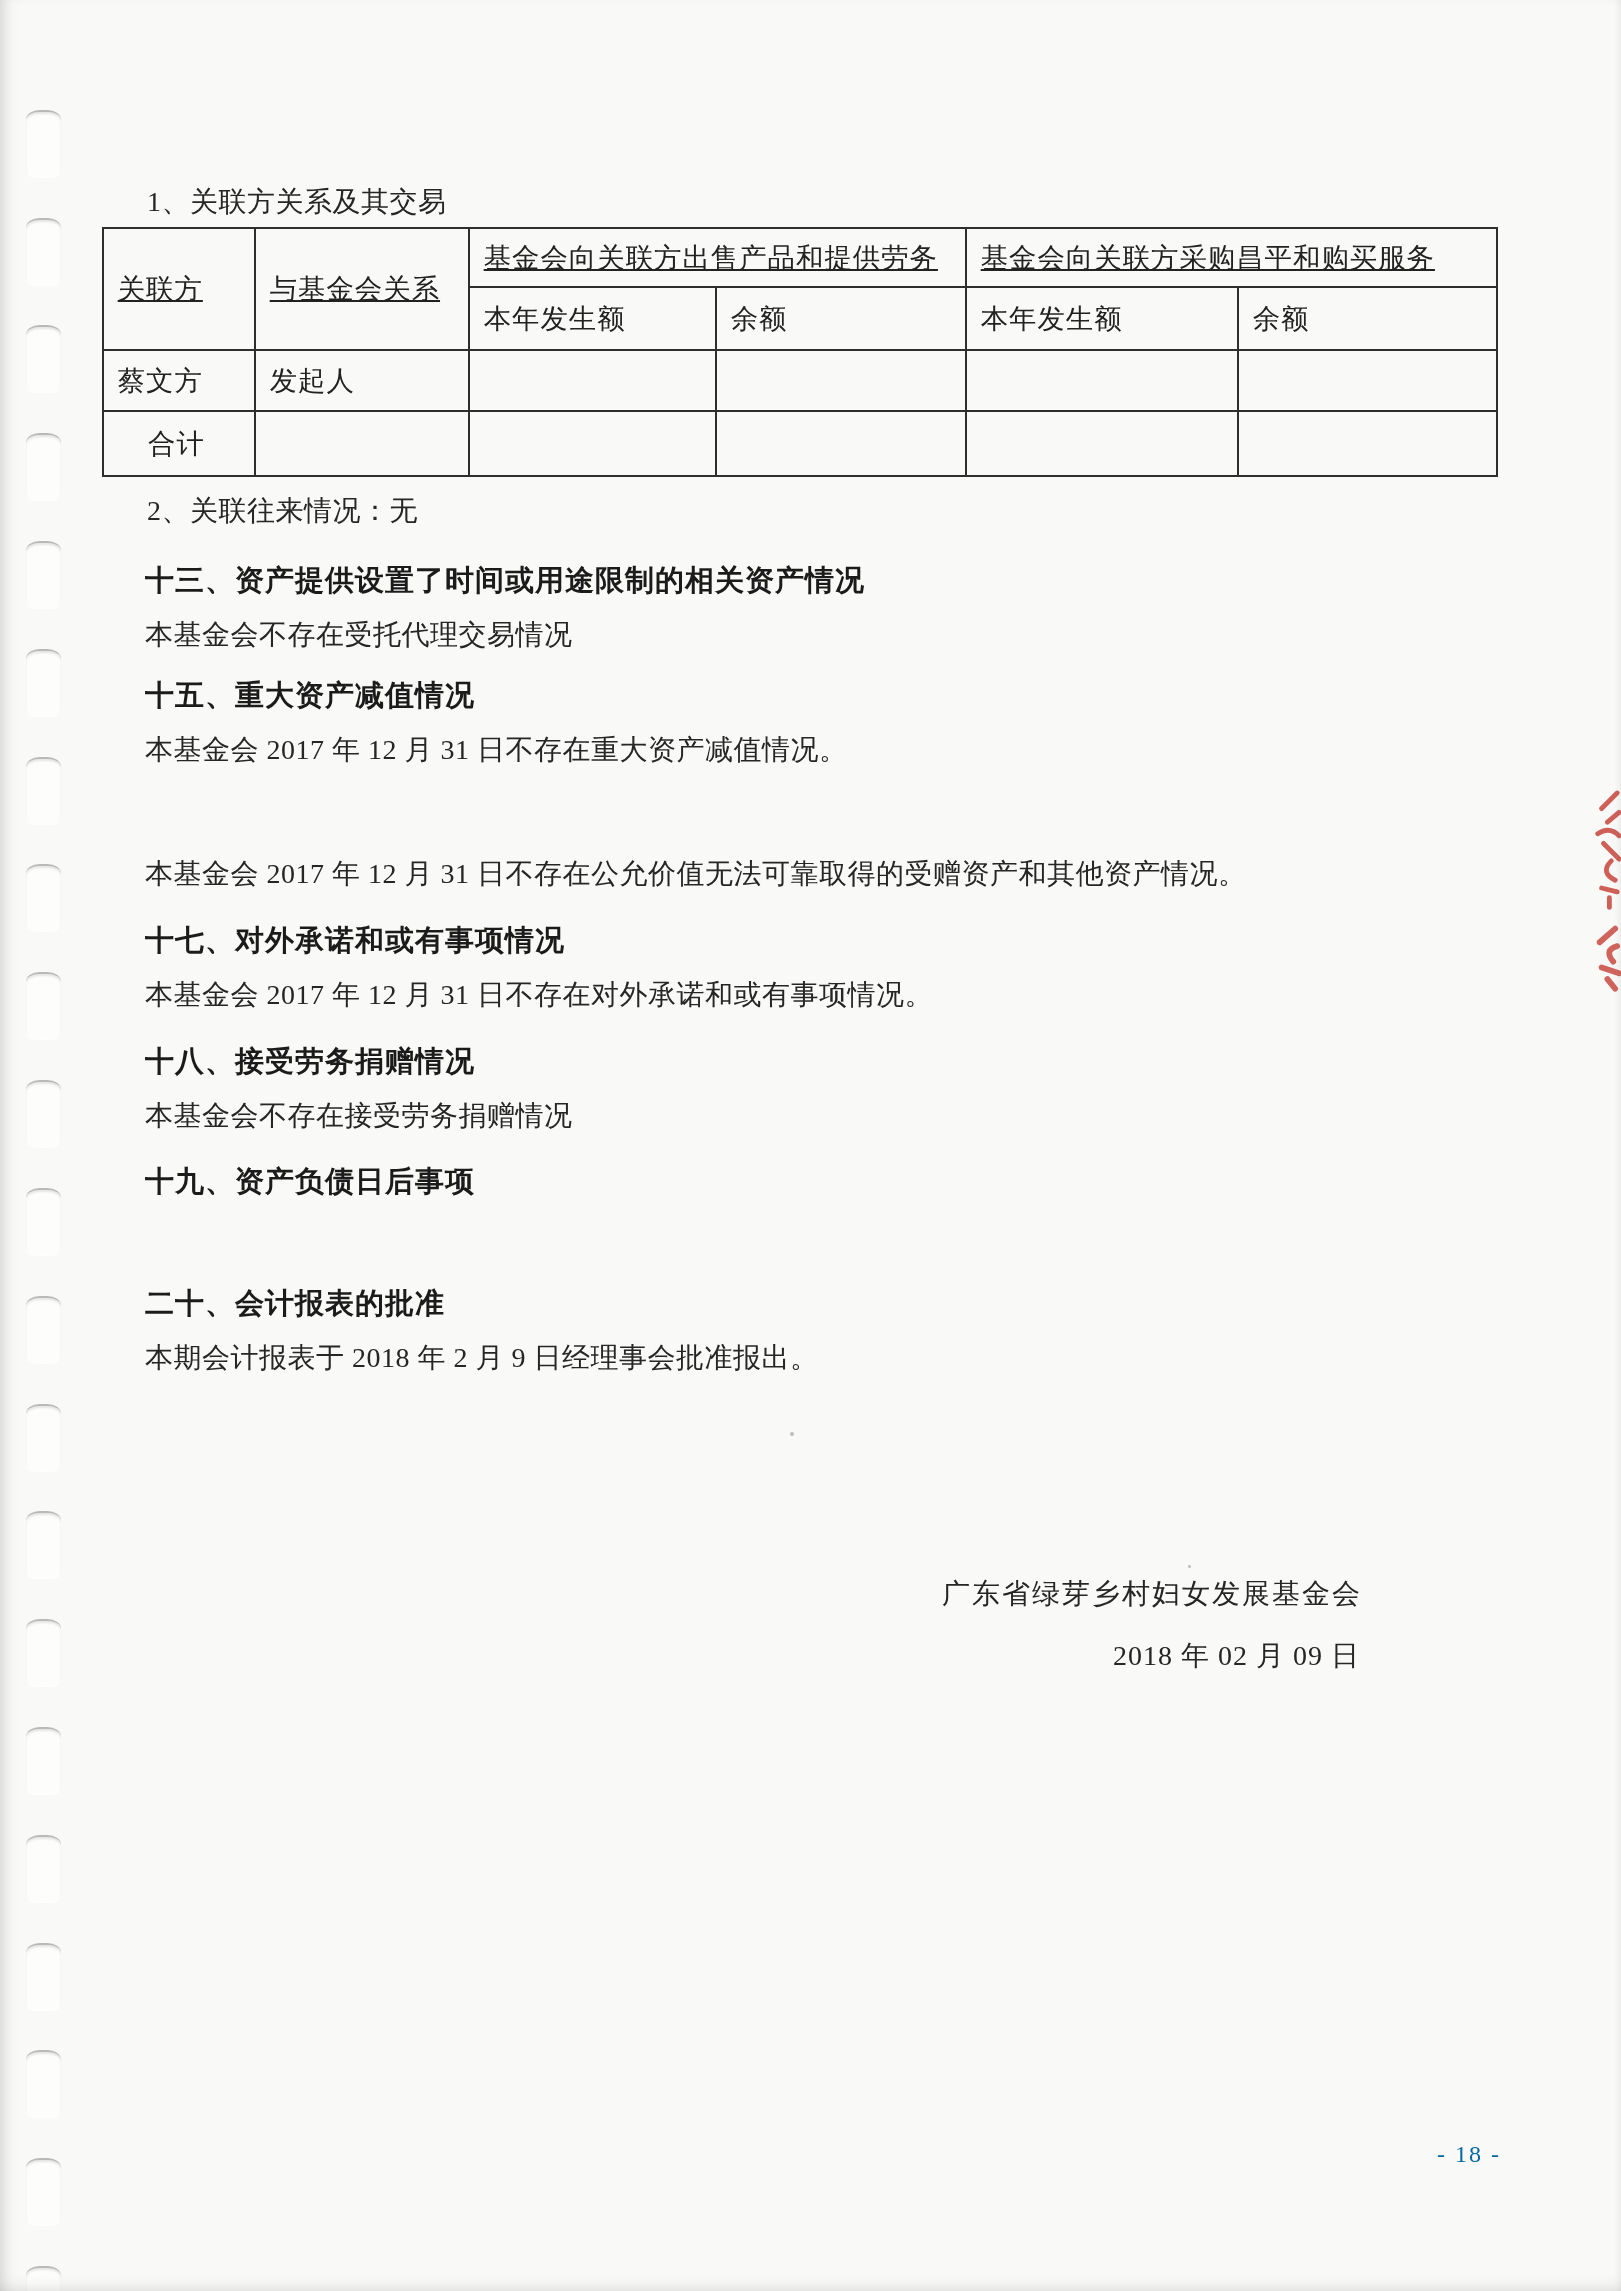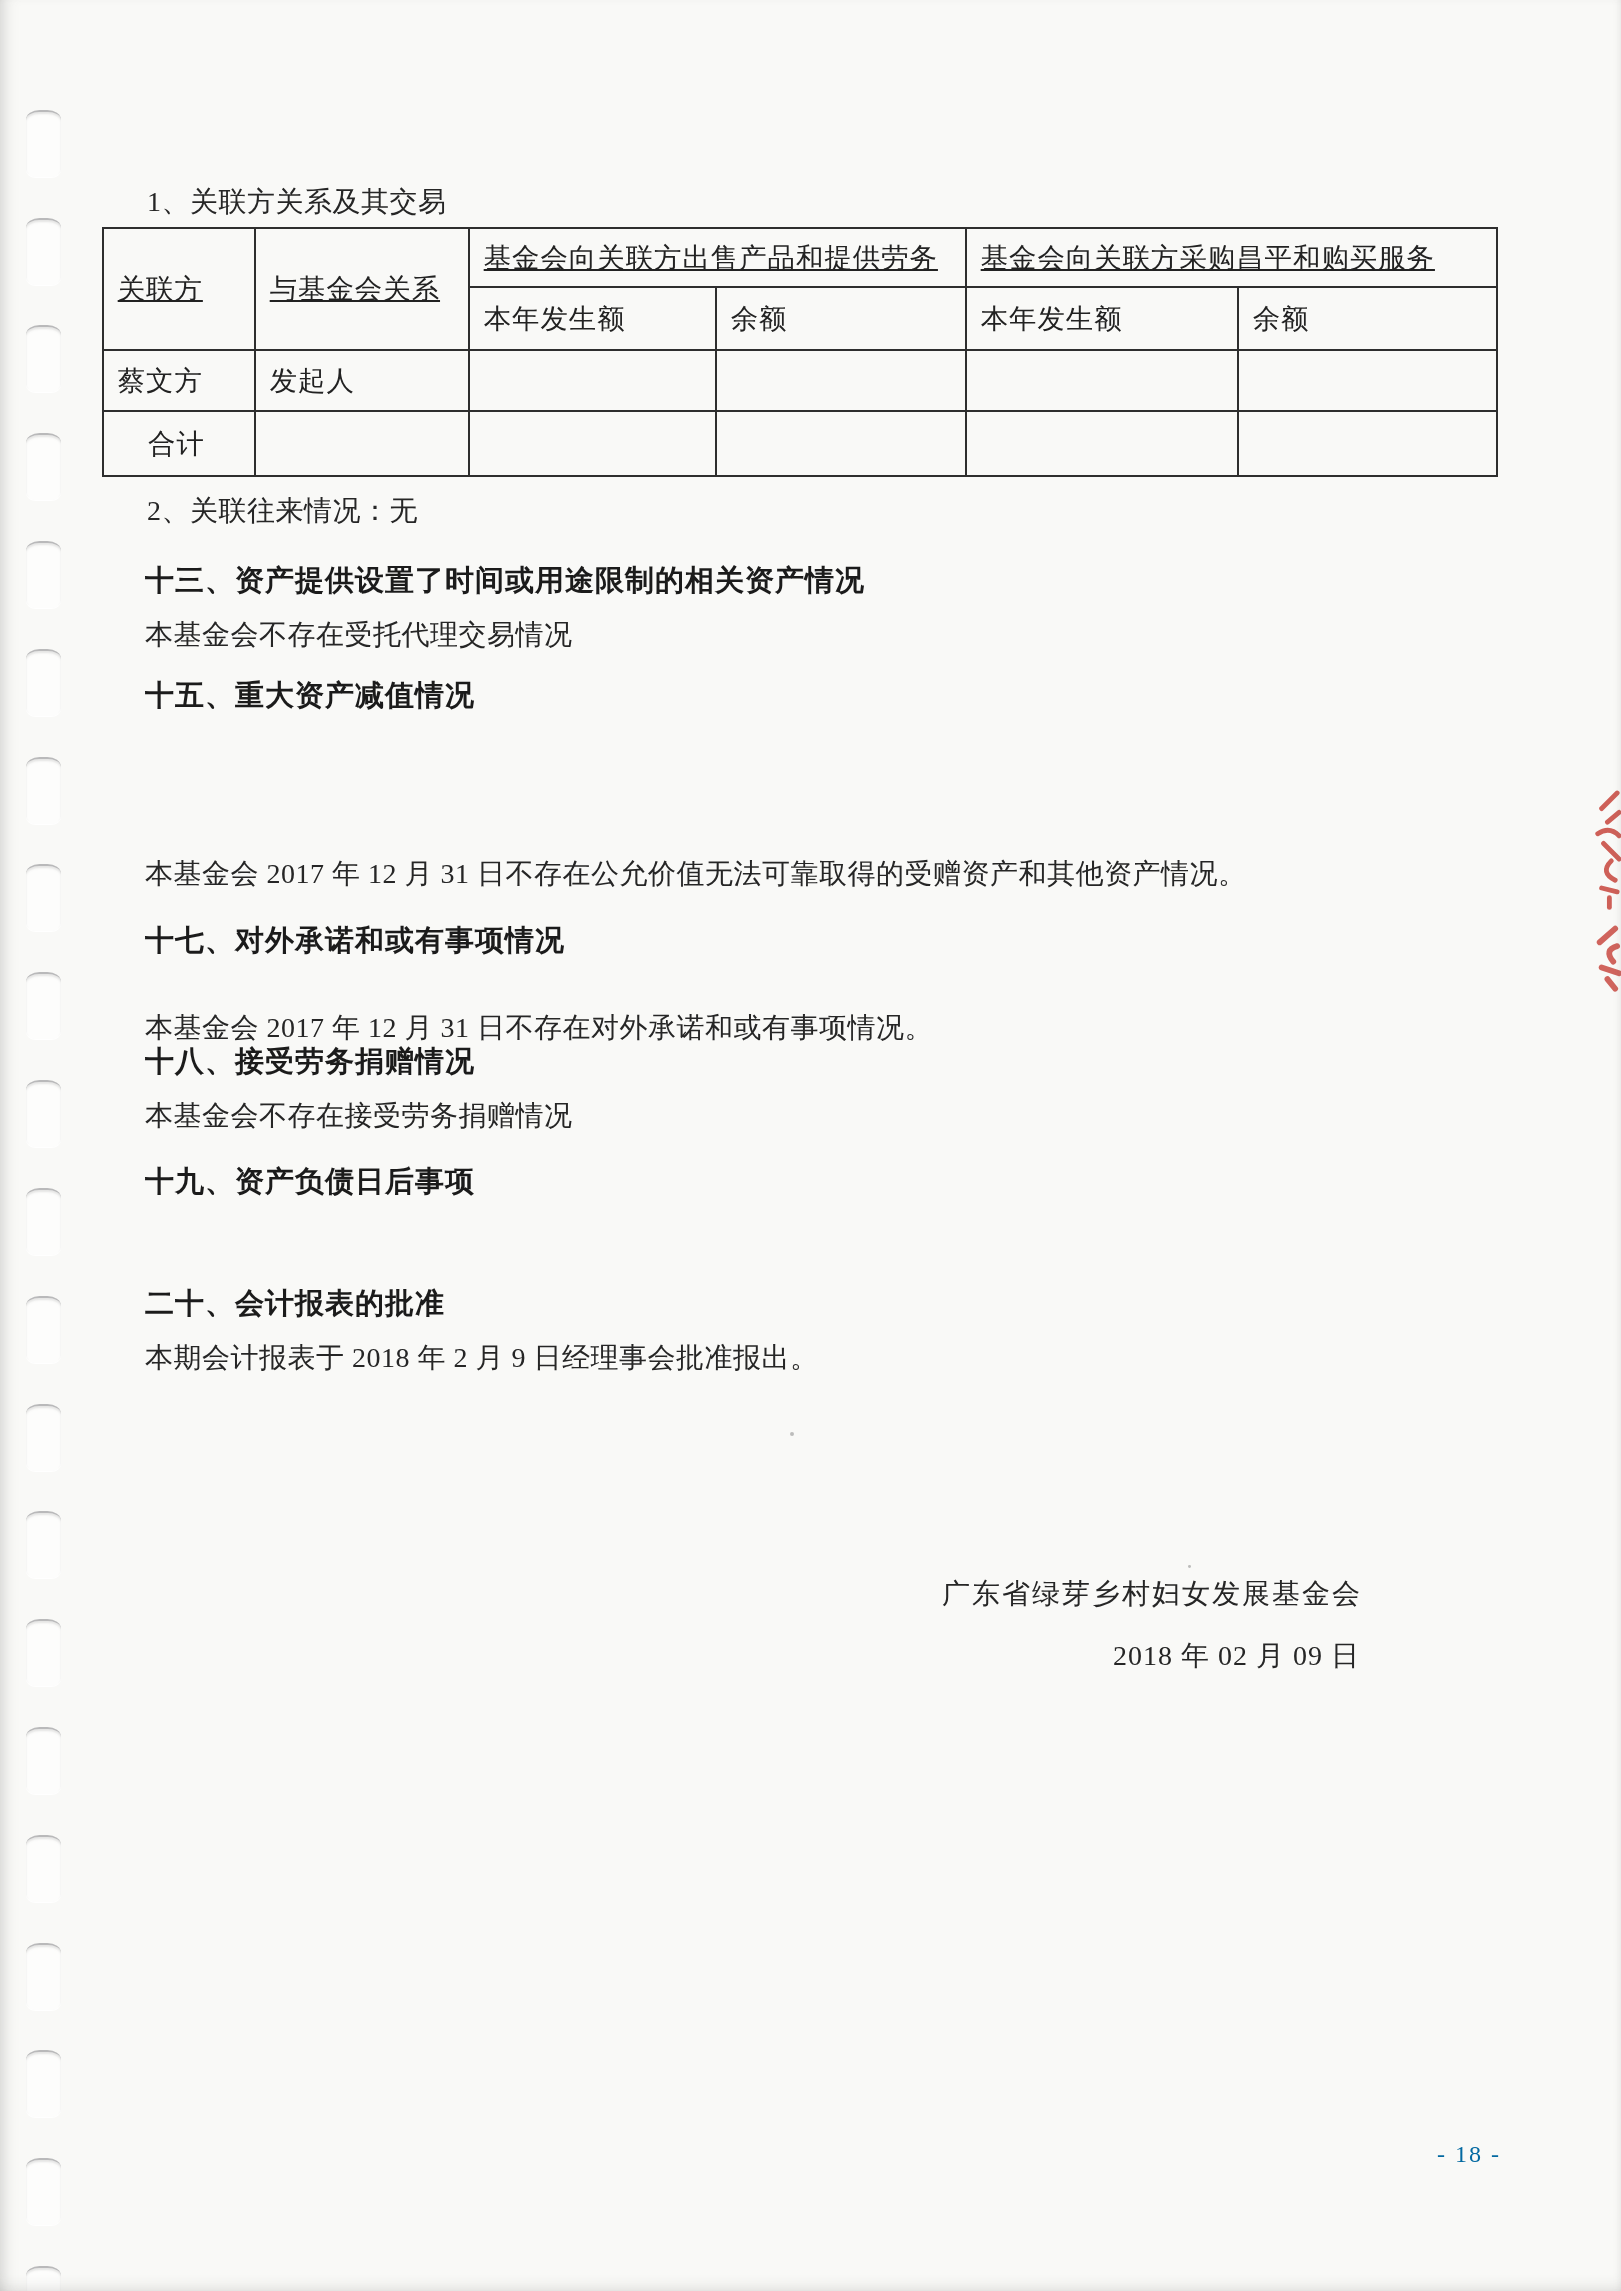--- a/index.html
+++ b/index.html
@@ -168,25 +168,26 @@
       </tr>
     </tbody>
   </table>
 
   <div class="line intro" style="left:147px; top:493px;">2、关联往来情况：无</div>
 
   <div class="line heading" style="left:145px; top:555px;">十三、资产提供设置了时间或用途限制的相关资产情况</div>
   <div class="line" style="left:145px; top:617px;">本基金会不存在受托代理交易情况</div>
 
   <div class="line heading" style="left:145px; top:670px;">十五、重大资产减值情况</div>
+  <div class="line" style="left:145px; top:732px;">本基金会 2017 年 12 月 31 日不存在重大资产减值情况。</div>
 
   <div class="line" style="left:145px; top:856px;">本基金会 2017 年 12 月 31 日不存在公允价值无法可靠取得的受赠资产和其他资产情况。</div>
 
   <div class="line heading" style="left:145px; top:915px;">十七、对外承诺和或有事项情况</div>
-  <div class="line" style="left:145px; top:977px;margin-top:33px;">本基金会 2017 年 12 月 31 日不存在对外承诺和或有事项情况。</div>
+  <div class="line" style="left:145px; top:977px;">本基金会 2017 年 12 月 31 日不存在对外承诺和或有事项情况。</div>
 
   <div class="line heading" style="left:145px; top:1036px;">十八、接受劳务捐赠情况</div>
   <div class="line" style="left:145px; top:1098px;">本基金会不存在接受劳务捐赠情况</div>
 
   <div class="line heading" style="left:145px; top:1156px;">十九、资产负债日后事项</div>
 
   <div class="line heading" style="left:145px; top:1278px;">二十、会计报表的批准</div>
   <div class="line" style="left:145px; top:1340px;">本期会计报表于 2018 年 2 月 9 日经理事会批准报出。</div>
 
   <div class="line" style="right:259px; top:1576px; letter-spacing:2px;">广东省绿芽乡村妇女发展基金会</div>

